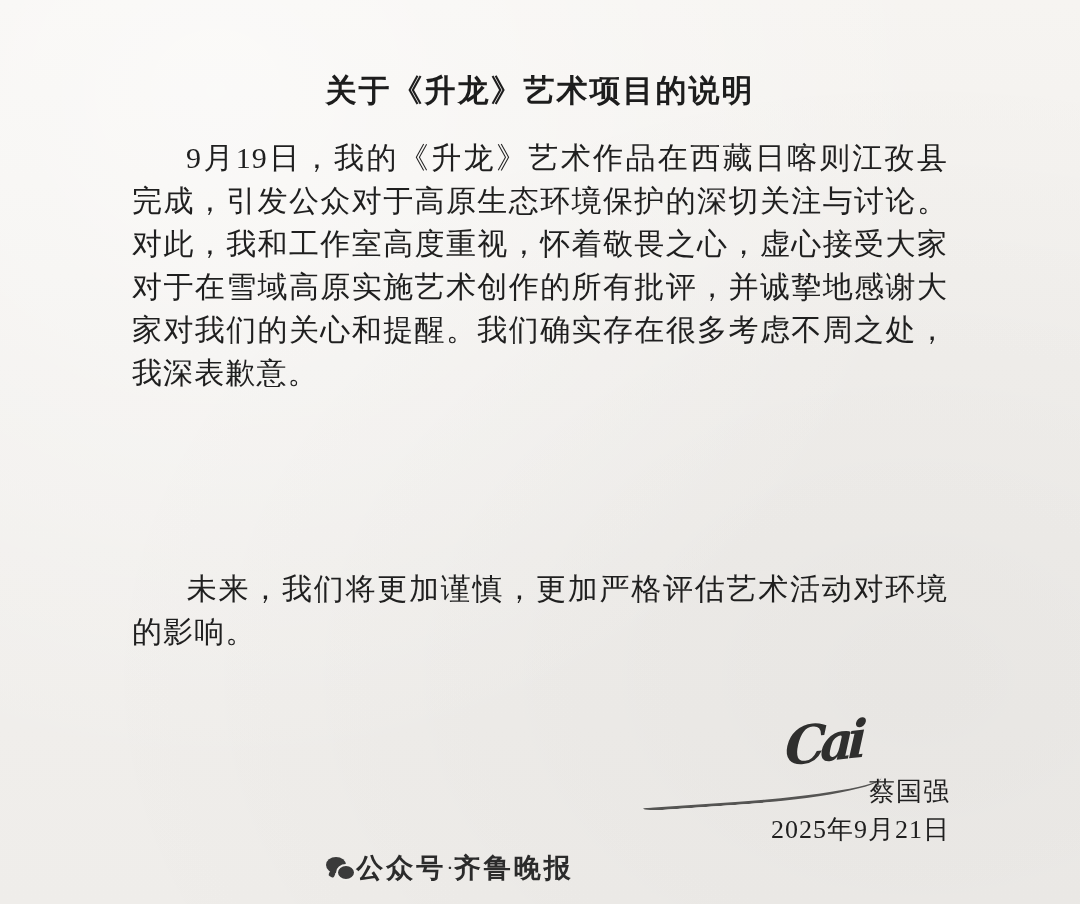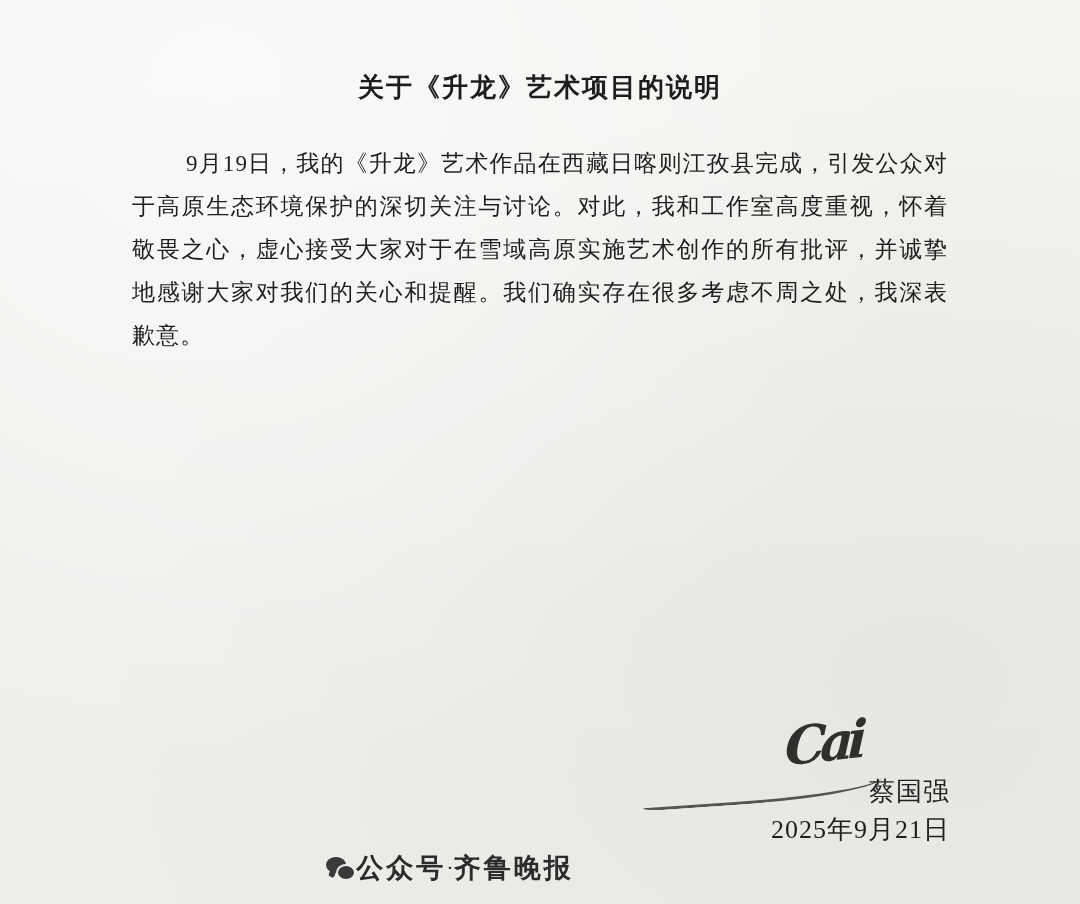--- a/index.html
+++ b/index.html
@@ -32,39 +32,38 @@
       radial-gradient(ellipse at 85% 75%, rgba(0,0,0,0.035), rgba(0,0,0,0) 65%);
     mix-blend-mode: normal;
   }
 
   .doc-title {
     position: absolute;
     top: 70px;
     left: 0;
     width: 1080px;
     text-align: center;
-    font-size: 26px;
+    font-size: 31px;
     letter-spacing: 2px;
     color: #1d1d1d;
     font-weight: 600;
     font-family: Liberation Serif, serif;
   }
 
   .body-block {
     position: absolute;
     left: 132px;
     width: 816px;
     color: #1f1f1f;
-    font-size: 23px;
+    font-size: 30px;
     line-height: 43px;
     letter-spacing: 1.1px;
     text-align: justify;
     text-justify: inter-character;
     font-family: "Liberation Serif", "DejaVu Serif", serif;
-    margin-top: 6px;
   }
 
   .p1 { top: 136px; }
   .p2 { top: 352px; }
   .p3 { top: 567px; }
 
   .indent {
     display: inline-block;
     width: 54px;
   }
@@ -195,20 +194,23 @@
 <div class="page">
   <div class="paper-texture"></div>
 
   <div class="doc-title">关于《升龙》艺术项目的说明</div>
 
   <div class="body-block p1">
     <span class="indent"></span><span>9月19日，我的《升龙》艺术作品在西藏日喀则江孜县完成，引发公众对于高原生态环境保护的深切关注与讨论。对此，我和工作室高度重视，怀着敬畏之心，虚心接受大家对于在雪域高原实施艺术创作的所有批评，并诚挚地感谢大家对我们的关心和提醒。我们确实存在很多考虑不周之处，我深表歉意。</span>
   </div>
 
 
+  <div class="body-block p3">
+    <span class="indent"></span><span>未来，我们将更加谨慎，更加严格评估艺术活动对环境的影响。</span>
+  </div>
 
   <div class="sign-area">
     <div class="signature-script">Cai</div>
     <div class="signature-stroke"></div>
     <div class="signature-name">蔡国强</div>
     <div class="signature-date">2025年9月21日</div>
   </div>
 
   <div class="footer-bar">
     <span class="wechat-icon">

